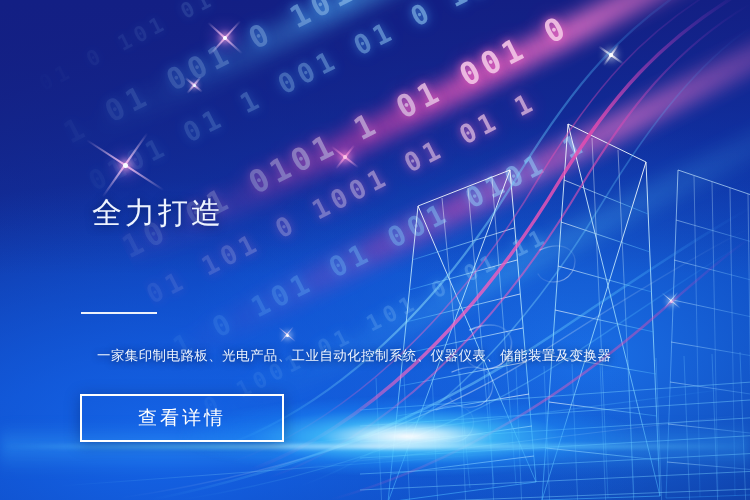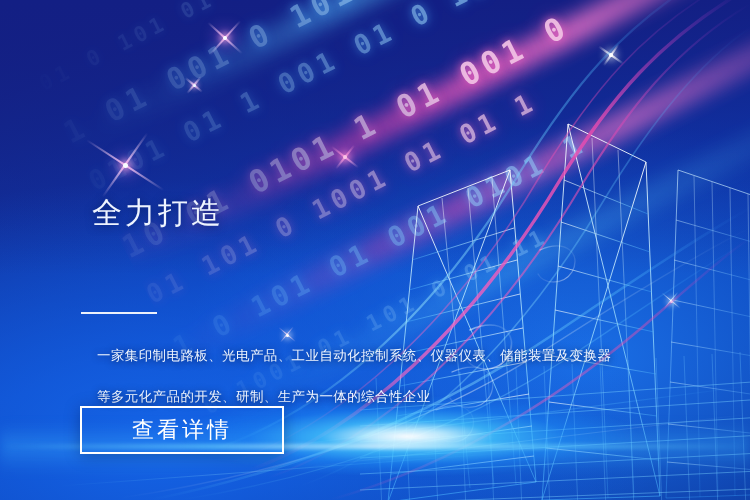--- a/index.html
+++ b/index.html
@@ -127,26 +127,26 @@
   .desc{
     position:absolute;top:327px;left:0;
     width:500px;
     font-size:13.5px;line-height:24px;
     color:#f0f6ff;
     letter-spacing:.4px;
     text-shadow:0 1px 7px rgba(4,20,70,.8);
   }
   .desc p{margin:17px;white-space:nowrap;}
   .cta{
-    position:absolute;top:406px;left:0;
+    position:absolute;top:394px;left:0;
     width:200px;height:44px;
     border:2px solid #ffffff;
     background:transparent;
     color:#ffffff;
-    font-size:22px;letter-spacing:3px;
+    font-size:19px;letter-spacing:3px;
     font-family:Liberation Serif, serif;
     display:flex;align-items:center;justify-content:center;
     cursor:pointer;
     box-shadow:0 2px 14px rgba(4,20,70,.35);
   }
 </style>
 </head>
 <body>
 
 <div class="banner">
@@ -359,19 +359,18 @@
 
   <div class="content">
 
     <div class="eyebrow">全力打造</div>
 
 
     <div class="rule"></div>
 
     <div class="desc">
       <p>一家集印制电路板、光电产品、工业自动化控制系统、仪器仪表、储能装置及变换器</p>
-      <p>等多元化产品的开发、研制、生产为一体的综合性企业</p>
     </div>
 
     <div class="cta">查看详情</div>
 
   </div>
 </div>
 
 </body></html>

